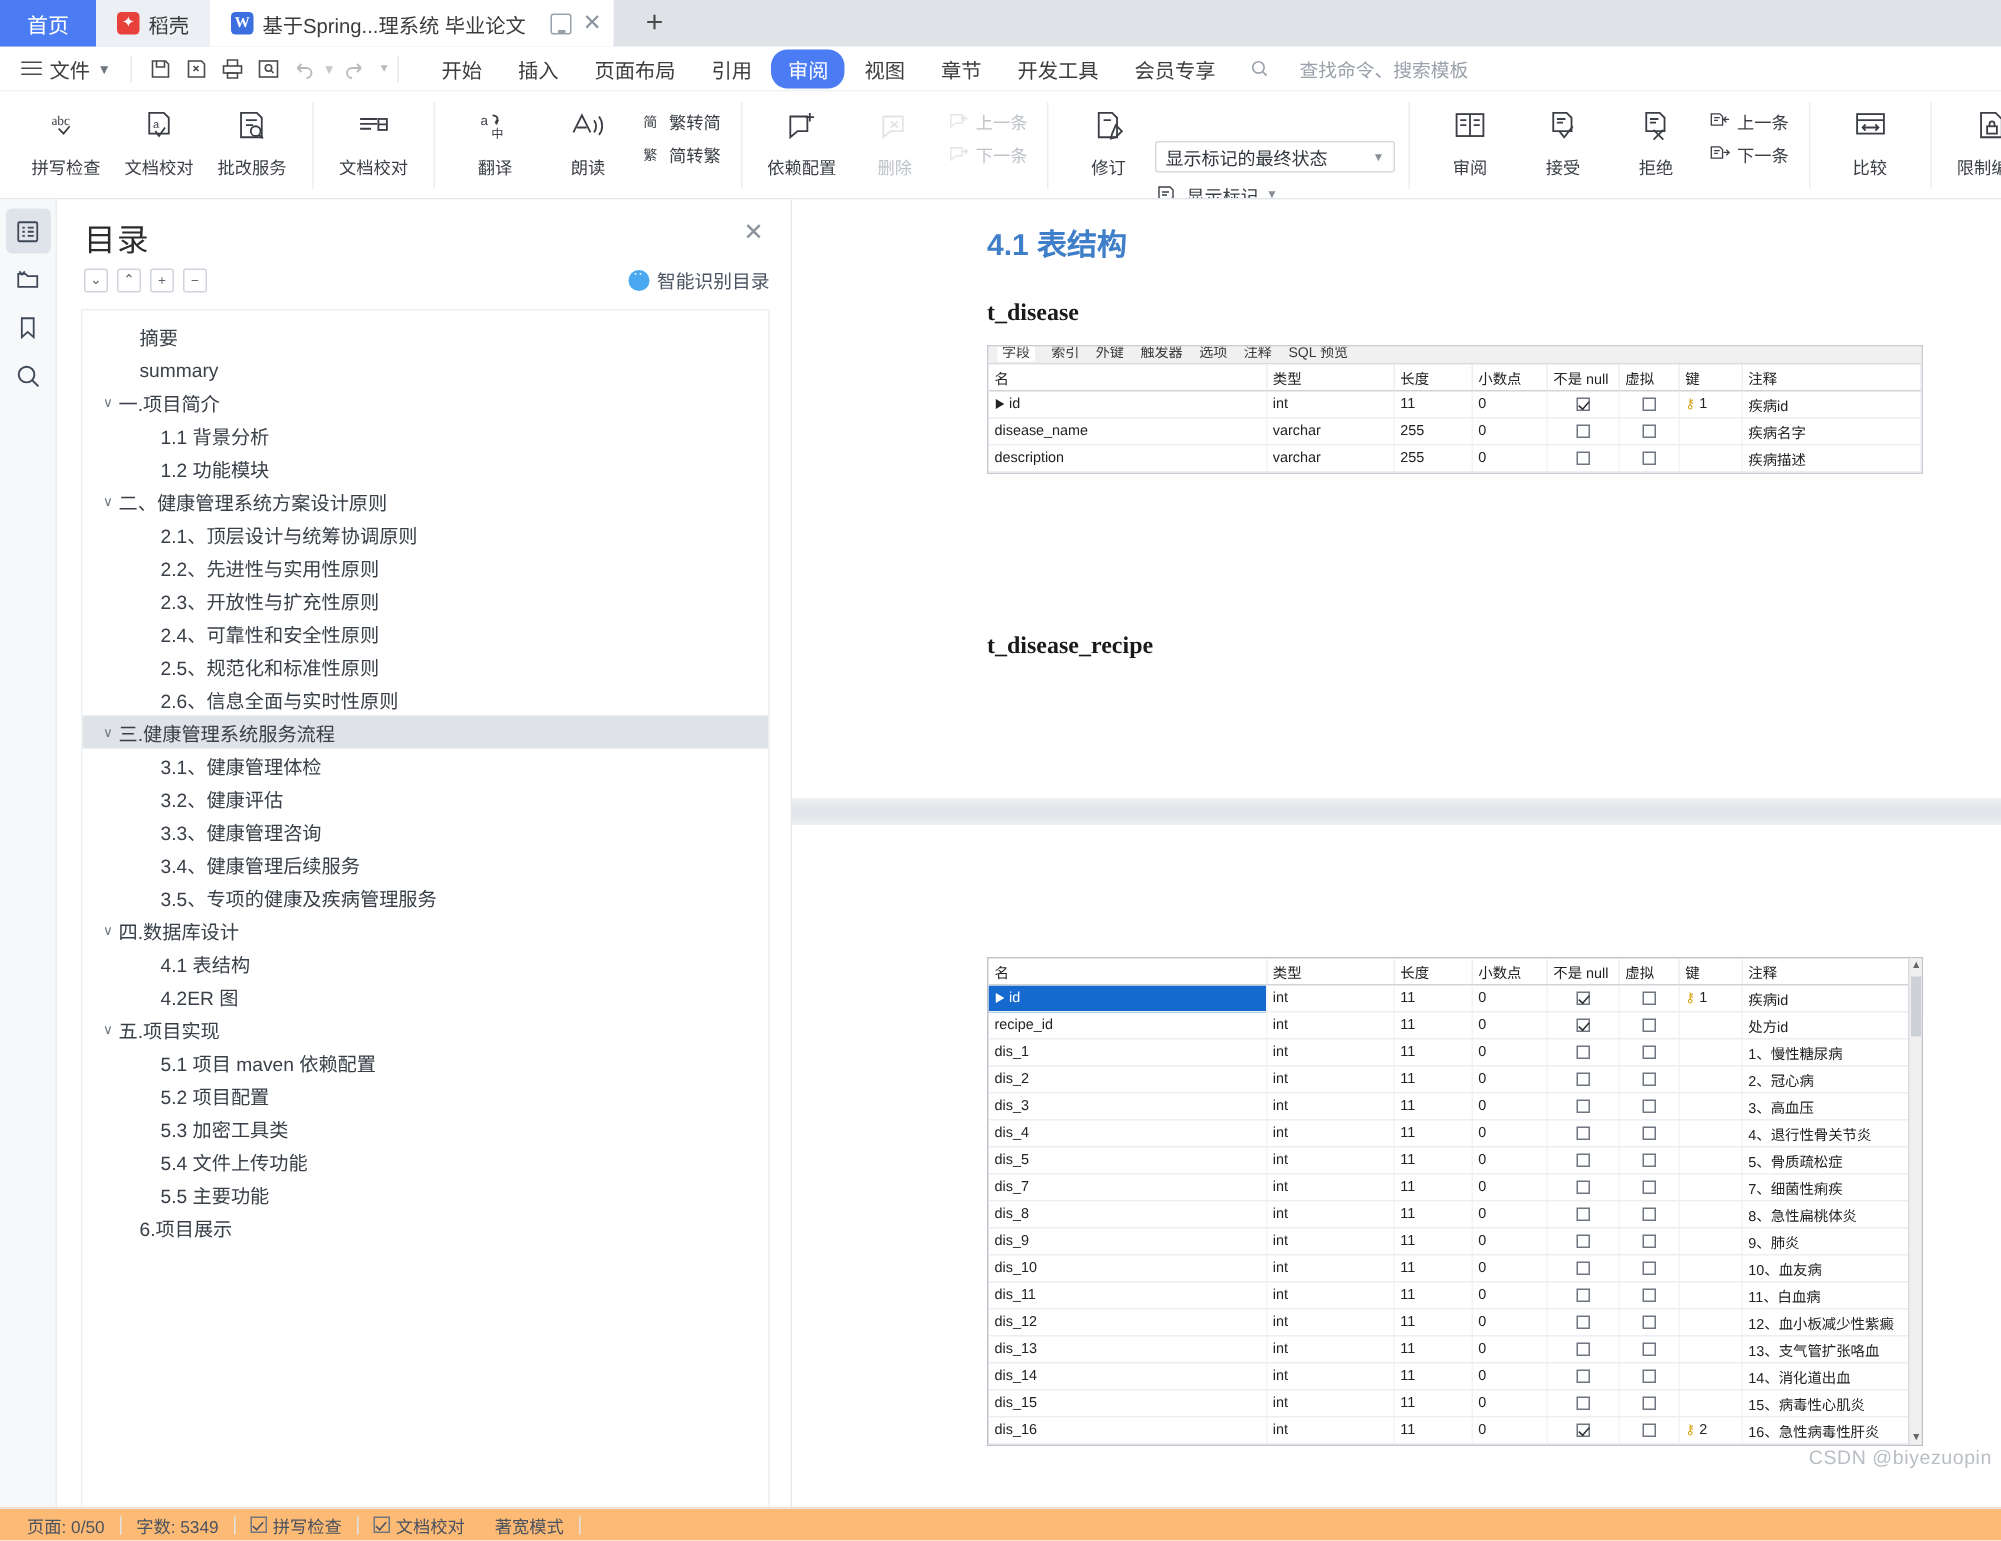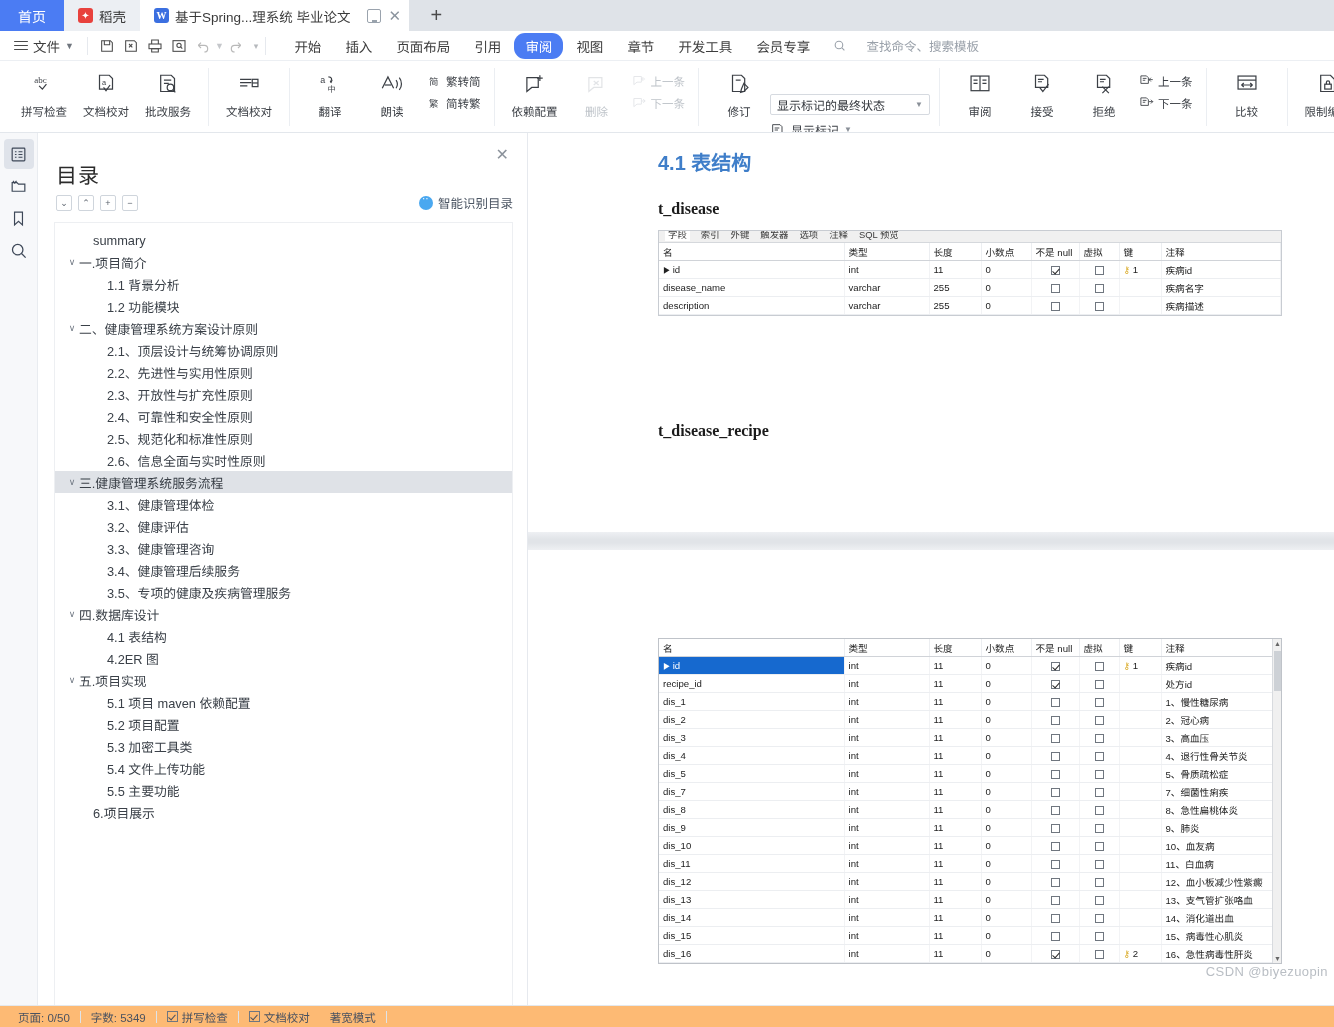--- a/index.html
+++ b/index.html
@@ -83,21 +83,21 @@
          display:flex;flex-direction:column;align-items:center; padding-top:6px; gap:2px; flex:0 0 38px;}
   .railbtn{ width:30px;height:30px; display:flex;align-items:center;justify-content:center;
             border-radius:4px; color:#3e4858; }
   .railbtn.active{ background:#dfe3ea; }
   .railbtn svg{ width:19px;height:19px;}
 
   
   .tocpanel{ width:490px; background:#fff; border-right:1px solid #e6e9ee; position:relative;
              display:flex;flex-direction:column; flex:0 0 490px;}
   .toc-head{ display:flex;align-items:flex-start;justify-content:space-between; padding:10px 14px 2px 18px;}
-  .toc-title{ font-size:21px; color:#2b2b2b; letter-spacing:1px;margin-top:16px;}
+  .toc-title{ font-size:21px; color:#2b2b2b; letter-spacing:1px;}
   .toc-close{ font-size:16px;color:#8b929b; padding:2px 4px; }
   .toc-tools{ display:flex;align-items:center; padding:2px 14px 6px 18px; gap:6px; }
   .tbtn{ width:16px;height:16px;border:1px solid #cfd5dc;border-radius:2px;
          display:flex;align-items:center;justify-content:center; font-size:9px;color:#5a626c;
          background:#fff;}
   .toc-ai{ margin-left:auto; display:flex;align-items:center;gap:5px; font-size:12.5px;color:#4b5563;}
   .ai-dot{ width:14px;height:14px;border-radius:50%;background:#4aa8f0;
            display:inline-block; position:relative;}
   .ai-dot:after{content:"··";position:absolute;left:3px;top:-3px;color:#fff;font-size:10px;}
   .toc-list{ margin:4px 14px 0 16px; border:1px solid #edeff2; border-bottom:none;
@@ -533,20 +533,24 @@
         <div class="tbtn">+</div>
         <div class="tbtn">−</div>
         <div class="toc-ai">
           <span class="ai-dot"></span>
           <span>智能识别目录</span>
         </div>
       </div>
       <div class="toc-list" id="toc-list">
           <div class="toc-item lvl1b">
             <span class="arw"></span>
+            <span class="txt">摘要</span>
+          </div>
+          <div class="toc-item lvl1b">
+            <span class="arw"></span>
             <span class="txt">summary</span>
           </div>
           <div class="toc-item lvl1">
             <span class="arw">∨</span>
             <span class="txt">一.项目简介</span>
           </div>
           <div class="toc-item lvl2">
             <span class="arw"></span>
             <span class="txt">1.1 背景分析</span>
           </div>

